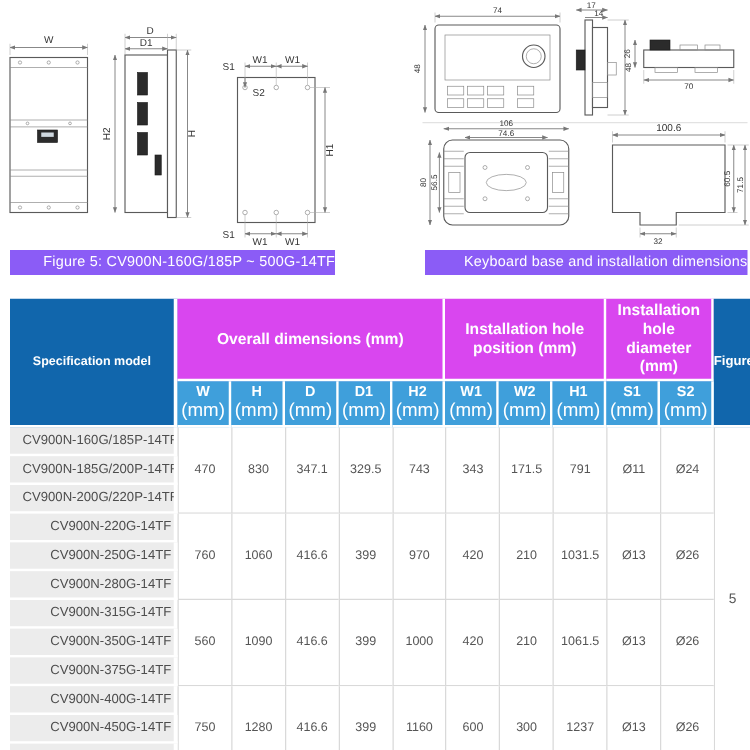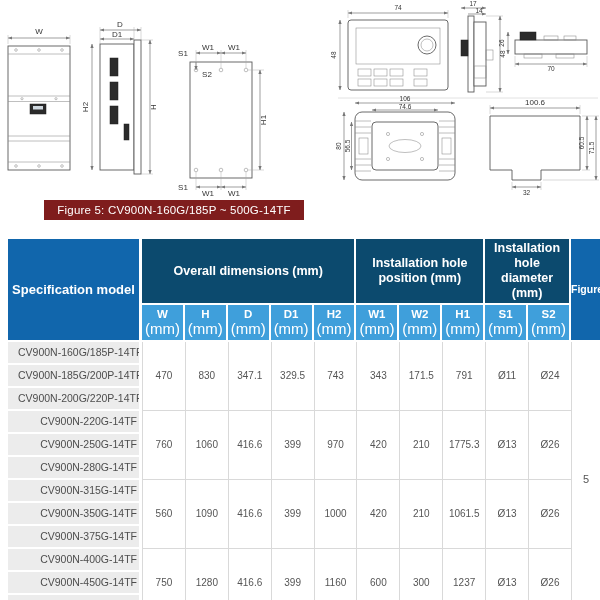--- a/index.html
+++ b/index.html
@@ -8,31 +8,31 @@
   
   #drawings{position:absolute;left:0;top:0;}
   .out{fill:#fff;stroke:#5a5a5a;stroke-width:0.9;}
   .thin{fill:none;stroke:#8a8a8a;stroke-width:0.55;}
   .dark{fill:#2b2b2b;stroke:#1c1c1c;stroke-width:0.5;}
   .dim{stroke:#777;stroke-width:0.7;fill:none;}
   .ext{stroke:#aaa;stroke-width:0.45;fill:none;}
   text.dl{font:8px "Liberation Sans",sans-serif;fill:#333;}
   text.ds{font:6.5px "Liberation Sans",sans-serif;fill:#333;}
   
-  .caption{position:absolute;top:200px;height:20px;background:#7f1d1d;color:#fff;
-    font-size:11.5px;line-height:20px;text-align:center;letter-spacing:0.2px;margin-left:36px;}
+  .caption{position:absolute;top:200px;height:20px;background:#8b5cf6;color:#fff;
+    font-size:11.5px;line-height:20px;text-align:right;letter-spacing:0.2px;}
   #cap-left{left:8px;width:260px;}
   #cap-right{left:340px;width:258px;}
   
   #tablewrap{position:absolute;left:8px;top:239px;width:592px;}
   table{border-collapse:separate;border-spacing:0;table-layout:fixed;width:592px;}
   th,td{box-sizing:border-box;overflow:hidden;}
-  th.corner{background:#1166ac;color:#fff;font-size:13px;font-weight:bold;width:134px;
+  th.corner{background:#1166ac;color:#fff;font-size:10px;font-weight:bold;width:134px;
     border-right:3px solid #fff;border-bottom:2px solid #fff;}
-  th.group{background:#0c4a6e;color:#fff;font-size:12.5px;font-weight:bold;height:45px;
+  th.group{background:#d946ef;color:#fff;font-size:12.5px;font-weight:bold;height:45px;
     border-right:2px solid #fff;border-bottom:2px solid #fff;padding:2px 3px;line-height:1.2;}
   th.figcol{background:#1166ac;color:#fff;font-size:10.5px;font-weight:bold;width:29px;
     border-bottom:2px solid #fff;padding:0;white-space:nowrap;}
   th.sub{background:#3f9fdb;color:#fff;height:34px;border-right:2px solid #fff;
     border-bottom:2px solid #fff;padding:2px 0;font-weight:bold;}
   th.sub .k{font-size:11.5px;line-height:1.25;}
   th.sub .u{font-size:15px;font-weight:normal;line-height:1.1;}
   td.model{background:#ececec;color:#4d4d4d;font-size:10.5px;height:23px;text-align:right;
     padding:0 2px 0 10px;border-bottom:2px solid #fff;border-right:3px solid #fff;white-space:nowrap;}
   td.val{color:#555;font-size:10px;text-align:center;background:#fff;
@@ -230,20 +230,21 @@
         <line class="ext" x1="543" y1="180" x2="599" y2="180"></line>
       <text class="ds" transform="rotate(-90 594 148)" x="594" y="148" text-anchor="middle">71.5</text>
       <line class="dim" x1="512" y1="187" x2="541" y2="187" marker-start="url(#arr)" marker-end="url(#arr)"></line>
       <line class="ext" x1="512" y1="182" x2="512" y2="190"></line>
         <line class="ext" x1="541" y1="182" x2="541" y2="190"></line>
       <text class="ds" x="526.5" y="195" text-anchor="middle">32</text>
     </g>
   </svg>
 
   <div class="caption" id="cap-left">Figure 5:  CV900N-160G/185P ~ 500G-14TF</div>
+  <div class="caption" id="cap-right">Keyboard base and installation dimensions</div>
 
   <div id="tablewrap">
     <table>
       <thead id="spec-thead">
           <tr>
             <th class="corner" rowspan="2">Specification model</th>
             <th class="group" colspan="5">Overall dimensions  (mm)</th>
             <th class="group" colspan="3">Installation hole position (mm)</th>
             <th class="group" colspan="2">Installation hole diameter  (mm)</th>
             <th class="figcol" rowspan="2">Figure</th>
@@ -314,21 +315,21 @@
           </tr>
           <tr>
             <td class="model">CV900N-220G-14TF</td>
             <td class="val" rowspan="3">760</td>
             <td class="val" rowspan="3">1060</td>
             <td class="val" rowspan="3">416.6</td>
             <td class="val" rowspan="3">399</td>
             <td class="val" rowspan="3">970</td>
             <td class="val" rowspan="3">420</td>
             <td class="val" rowspan="3">210</td>
-            <td class="val" rowspan="3">1775.3</td>
+            <td class="val" rowspan="3">1031.5</td>
             <td class="val" rowspan="3">Ø13</td>
             <td class="val" rowspan="3">Ø26</td>
           </tr>
           <tr>
             <td class="model">CV900N-250G-14TF</td>
           </tr>
           <tr>
             <td class="model">CV900N-280G-14TF</td>
           </tr>
           <tr>

